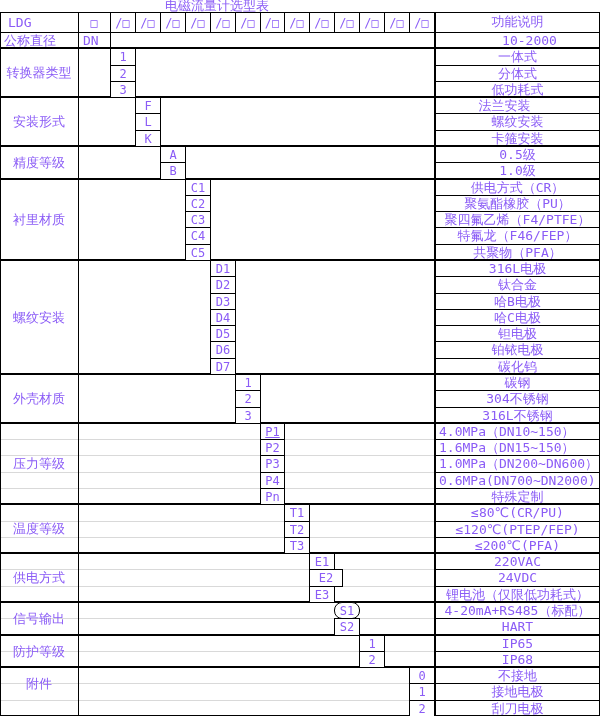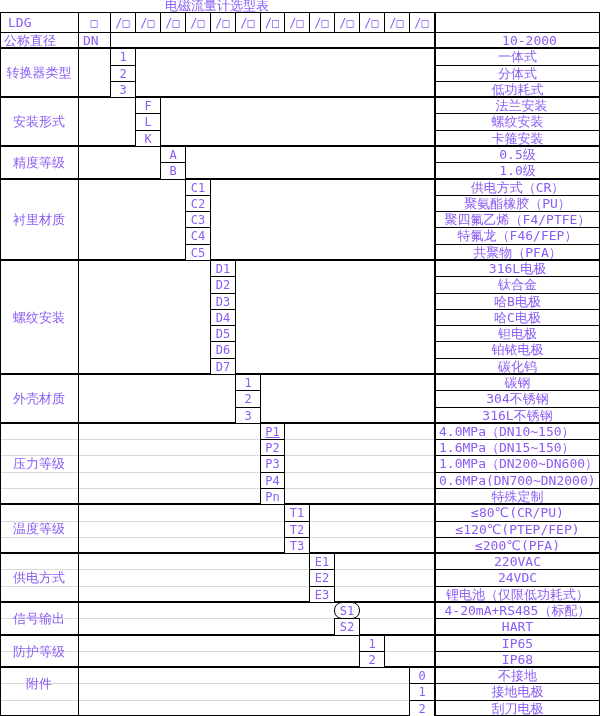--- a/index.html
+++ b/index.html
@@ -32,20 +32,21 @@
   }
   .hline,.vline { position:absolute; background:#000; z-index:3; }
   .faint { position:absolute; background:#d9d9d9; height:1px; z-index:1; }
   .divider { position:absolute; background:#000; z-index:5; }
 </style>
 </head>
 <body>
 
 <div id="app">
   <div class="title">电磁流量计选型表</div>
+  <div class="rheader">功能说明</div>
   <div class="ldg">LDG</div>
   <div id="grid">
       <div class="vline" style="left: 0px; top: 12px; width: 1px; height: 704px;"></div>
       <div class="vline" style="left: 599px; top: 12px; width: 1px; height: 704px;"></div>
       <div class="hline" style="left: 0px; top: 715px; width: 600px; height: 1px;"></div>
       <div class="hline" style="left: 0px; top: 12px; width: 600px; height: 1px;"></div>
       <div class="hline" style="left: 0px; top: 32px; width: 600px; height: 1px;"></div>
       <div class="divider" style="left: 434px; top: 12px; width: 2px; height: 704px;"></div>
       <div class="vline" style="left: 78px; top: 13px; width: 1px; height: 703px;"></div>
       <div class="vline" style="left: 110px; top: 13px; width: 1px; height: 35px;"></div>
@@ -84,21 +85,21 @@
       <div class="cell" style="left: 436px; top: 48px; width: 163px; height: 17px;">一体式</div>
       <div class="box" style="left: 110px; top: 48px; width: 26px; height: 18px;">1</div>
       <div class="hline" style="left: 434px; top: 65px; width: 166px; height: 1px;"></div>
       <div class="cell" style="left: 436px; top: 65px; width: 163px; height: 16px;">分体式</div>
       <div class="box" style="left: 110px; top: 65px; width: 26px; height: 17px;">2</div>
       <div class="hline" style="left: 434px; top: 81px; width: 166px; height: 1px;"></div>
       <div class="cell" style="left: 436px; top: 81px; width: 163px; height: 16px;">低功耗式</div>
       <div class="box" style="left: 110px; top: 81px; width: 26px; height: 17px;">3</div>
       <div class="hline" style="left: 0px; top: 96px; width: 600px; height: 2px;"></div>
       <div class="cell" style="left: 1px; top: 97px; width: 76px; height: 49px;">安装形式</div>
-      <div class="cell" style="left: 436px; top: 97px; width: 137px; height: 16px; padding-left: 17px;">法兰安装</div>
+      <div class="cell" style="left: 436px; top: 97px; width: 137px; height: 16px;">法兰安装</div>
       <div class="box" style="left: 135px; top: 97px; width: 26px; height: 17px;">F</div>
       <div class="hline" style="left: 434px; top: 113px; width: 166px; height: 1px;"></div>
       <div class="cell" style="left: 436px; top: 113px; width: 163px; height: 17px;">螺纹安装</div>
       <div class="box" style="left: 135px; top: 113px; width: 26px; height: 18px;">L</div>
       <div class="hline" style="left: 434px; top: 130px; width: 166px; height: 1px;"></div>
       <div class="cell" style="left: 436px; top: 130px; width: 163px; height: 16px;">卡箍安装</div>
       <div class="box" style="left: 135px; top: 130px; width: 26px; height: 17px;">K</div>
       <div class="hline" style="left: 0px; top: 145px; width: 600px; height: 2px;"></div>
       <div class="cell" style="left: 1px; top: 146px; width: 76px; height: 33px;">精度等级</div>
       <div class="cell" style="left: 436px; top: 146px; width: 163px; height: 16px;">0.5级</div>
@@ -186,21 +187,21 @@
       <div class="faint" style="left: 1px; top: 537px; width: 433px; height: 1px;"></div>
       <div class="cell" style="left: 436px; top: 537px; width: 163px; height: 16px;">≤200℃(PFA)</div>
       <div class="box" style="left: 284px; top: 537px; width: 26px; height: 17px;">T3</div>
       <div class="hline" style="left: 0px; top: 552px; width: 600px; height: 2px;"></div>
       <div class="cell" style="left: 1px; top: 553px; width: 76px; height: 49px;">供电方式</div>
       <div class="cell" style="left: 436px; top: 553px; width: 163px; height: 16px;">220VAC</div>
       <div class="box" style="left: 309px; top: 553px; width: 26px; height: 17px;">E1</div>
       <div class="hline" style="left: 434px; top: 569px; width: 166px; height: 1px;"></div>
       <div class="faint" style="left: 1px; top: 569px; width: 433px; height: 1px;"></div>
       <div class="cell" style="left: 436px; top: 569px; width: 163px; height: 17px;">24VDC</div>
-      <div class="box" style="left: 309px; top: 569px; width: 26px; height: 18px;">E2</div>
+      <div class="box" style="left: 309px; top: 569px; width: 34px; height: 18px;">E2</div>
       <div class="hline" style="left: 434px; top: 586px; width: 166px; height: 1px;"></div>
       <div class="faint" style="left: 1px; top: 586px; width: 433px; height: 1px;"></div>
       <div class="cell" style="left: 436px; top: 586px; width: 163px; height: 16px;">锂电池（仅限低功耗式）</div>
       <div class="box" style="left: 309px; top: 586px; width: 26px; height: 17px;">E3</div>
       <div class="hline" style="left: 0px; top: 601px; width: 600px; height: 2px;"></div>
       <div class="cell" style="left: 1px; top: 602px; width: 76px; height: 33px;">信号输出</div>
       <div class="cell" style="left: 436px; top: 602px; width: 163px; height: 16px;">4-20mA+RS485（标配）</div>
       <div class="box" style="left: 334px; top: 602px; width: 26px; height: 17px; border-radius: 8px;">S1</div>
       <div class="hline" style="left: 434px; top: 618px; width: 166px; height: 1px;"></div>
       <div class="faint" style="left: 1px; top: 618px; width: 433px; height: 1px;"></div>

